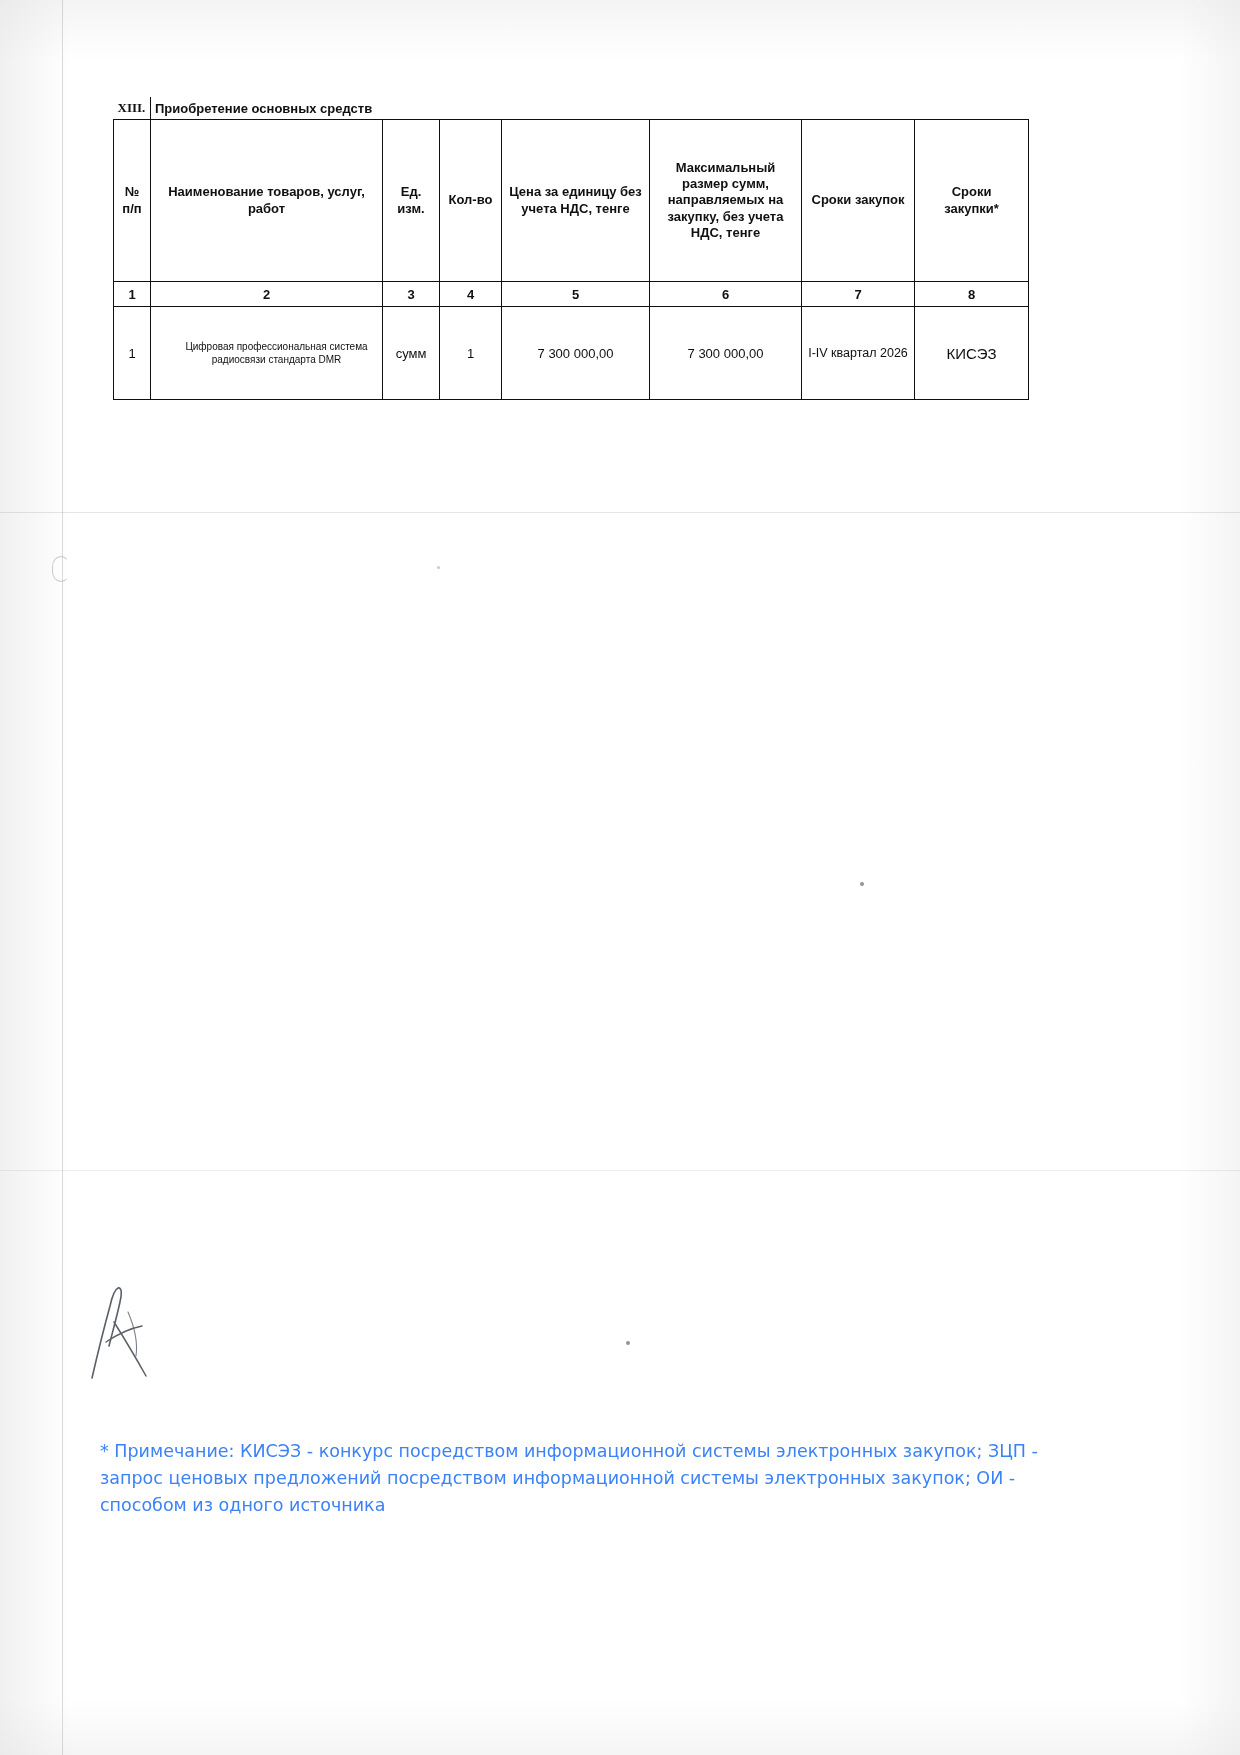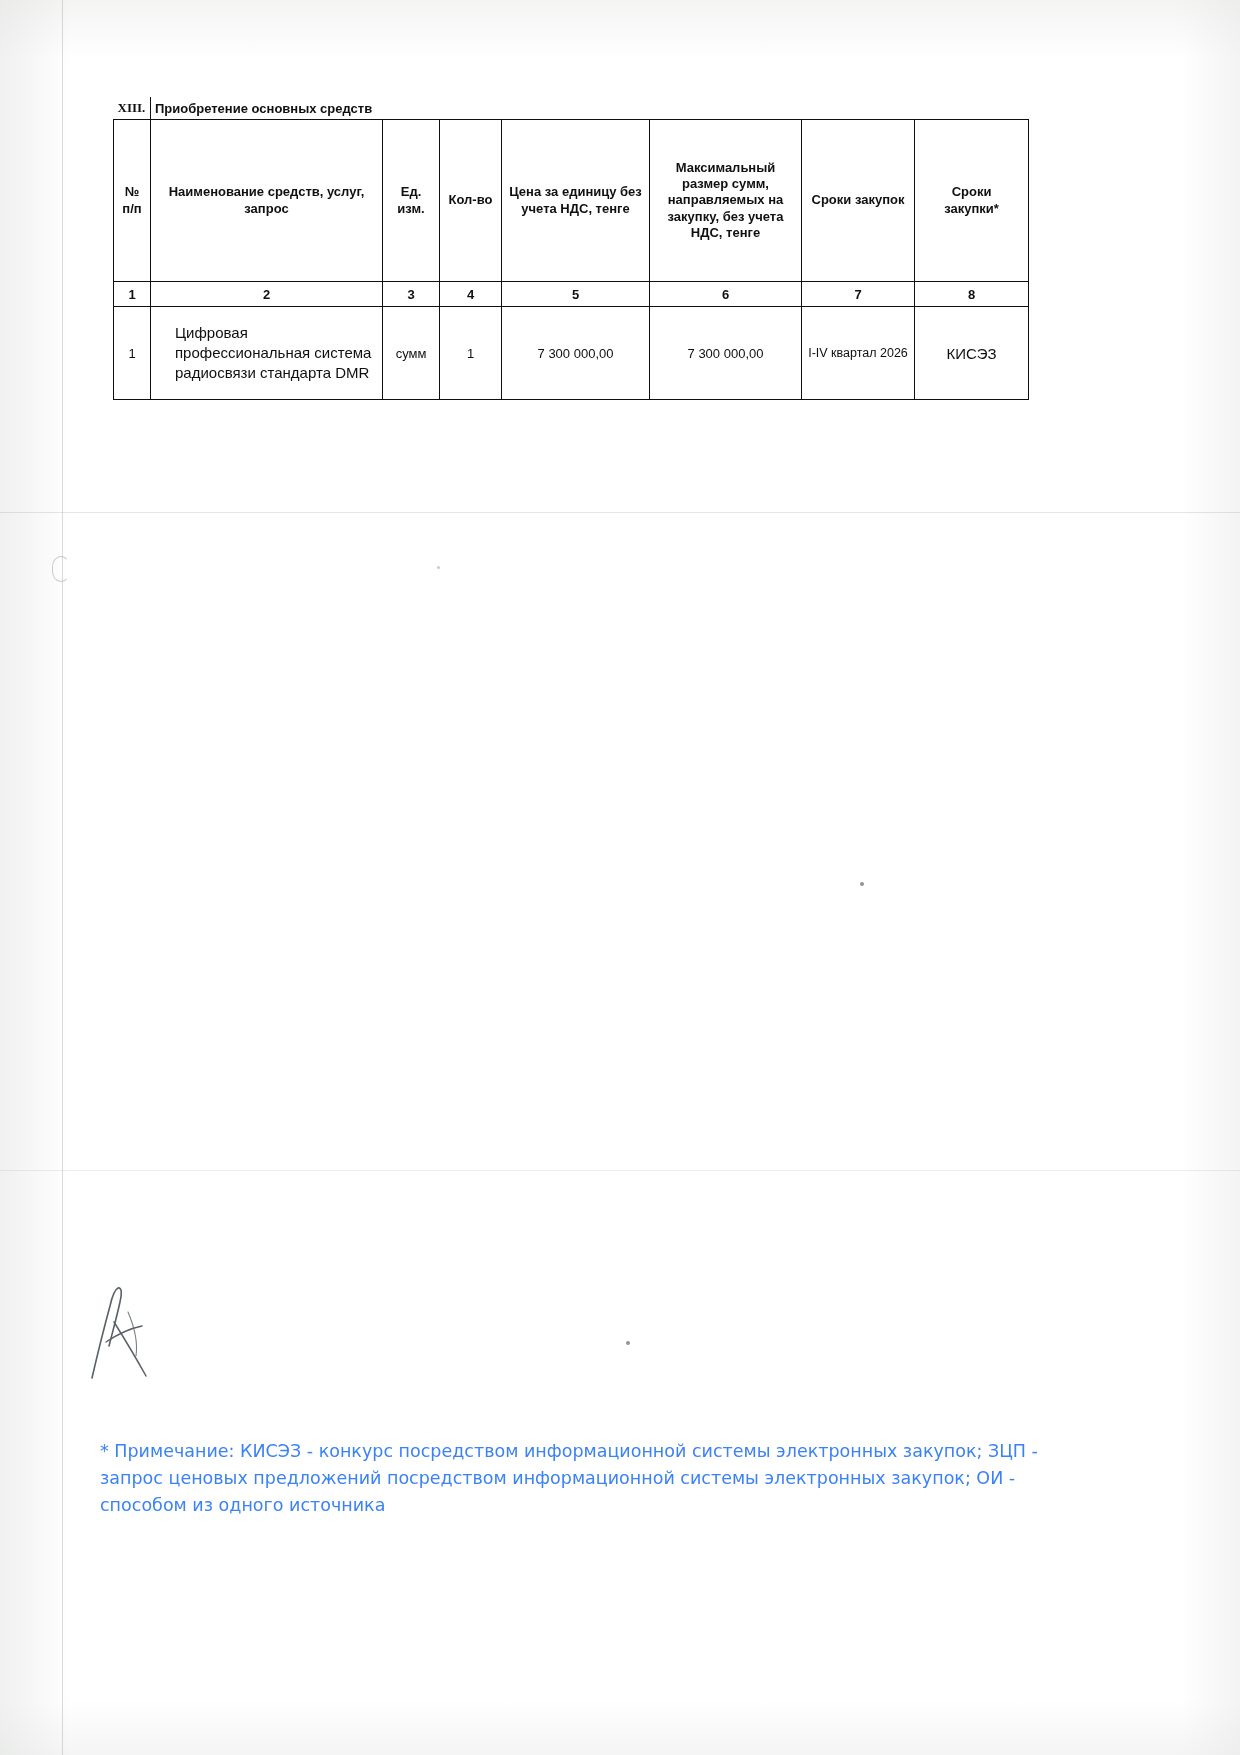--- a/index.html
+++ b/index.html
@@ -108,24 +108,24 @@
     font-size: 13px;
     height: 18px;
     padding: 1px 2px;
   }
   .datarow td {
     height: 86px;
     text-align: center;
     font-size: 14.5px;
   }
   .datarow td.name {
-    text-align: left;
+    text-align: center;
     padding-left: 24px;
     line-height: 1.32;
-    font-size: 15px;
+    font-size: 10px;
   }
   .datarow td.terms {
     font-size: 12.5px;
   }
   .datarow td.method {
     font-size: 15px;
   }
 
   
   col.c1 { width: 37px; }
@@ -206,22 +206,22 @@
           <td class="sec-num">XIII.</td>
           <td class="sec-title" colspan="7">Приобретение основных средств</td>
         </tr>
 
         <tr class="hdr">
           <td>
             <span>№</span><br>
             <span>п/п</span>
           </td>
           <td>
-            <span>Наименование средств, услуг,</span><br>
-            <span>запрос</span>
+            <span>Наименование товаров, услуг,</span><br>
+            <span>работ</span>
           </td>
           <td>
             <span>Ед.</span><br>
             <span>изм.</span>
           </td>
           <td>
             <span>Кол-во</span>
           </td>
           <td>
             <span>Цена за единицу без</span><br>

